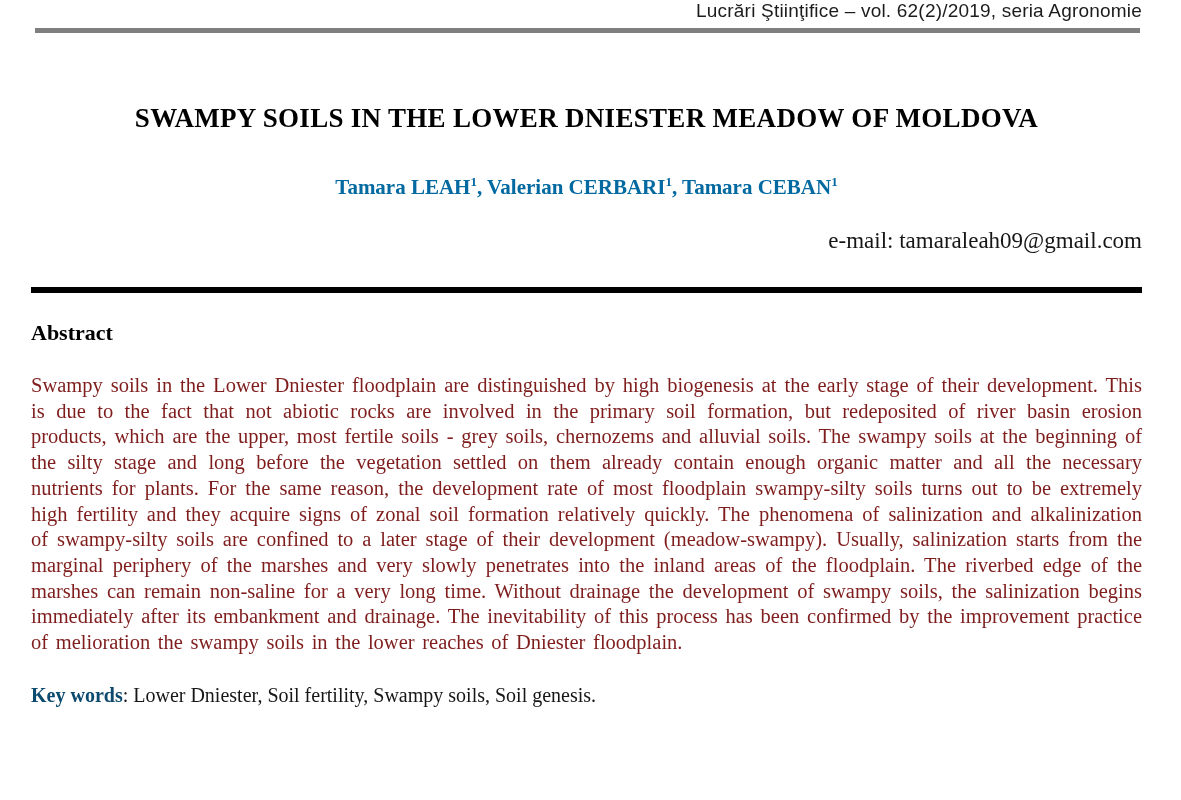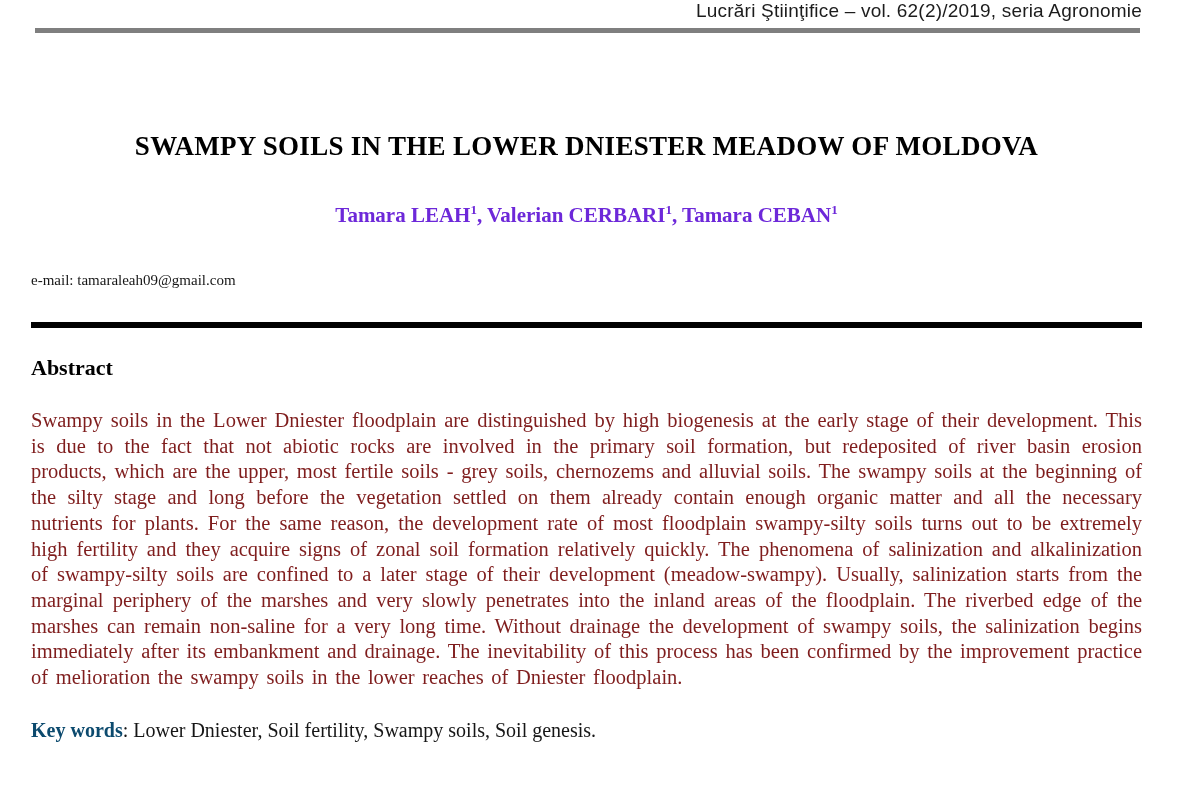--- a/index.html
+++ b/index.html
@@ -22,39 +22,39 @@
     letter-spacing: 0.2px;
   }
   .rule-gray {
     height: 5px;
     background: #7f7f7f;
     margin-top: 6px;
     margin-left: 4px;
     margin-right: 2px;
   }
   .paper-title {
-    margin-top: 98px;
+    margin-top: 70px;
     text-align: center;
     font-weight: bold;
     font-size: 27px;
     letter-spacing: 0.3px;
     color: #000000;
   }
   .authors-line {
     margin-top: 40px;
     text-align: center;
     font-weight: bold;
     font-size: 21px;
-    color: #6d28d9;
+    color: #0369a1;
   }
   .authors-line sup { font-size: 13px; }
   .email-line {
-    margin-top: 44px;
-    text-align: left;
-    font-size: 15px;
+    margin-top: 28px;
+    text-align: right;
+    font-size: 23px;
   }
   .rule-black {
     height: 6px;
     background: #000000;
     margin-top: 33px;
   }
   .abstract-heading {
     margin-top: 27px;
     font-weight: bold;
     font-size: 22px;

